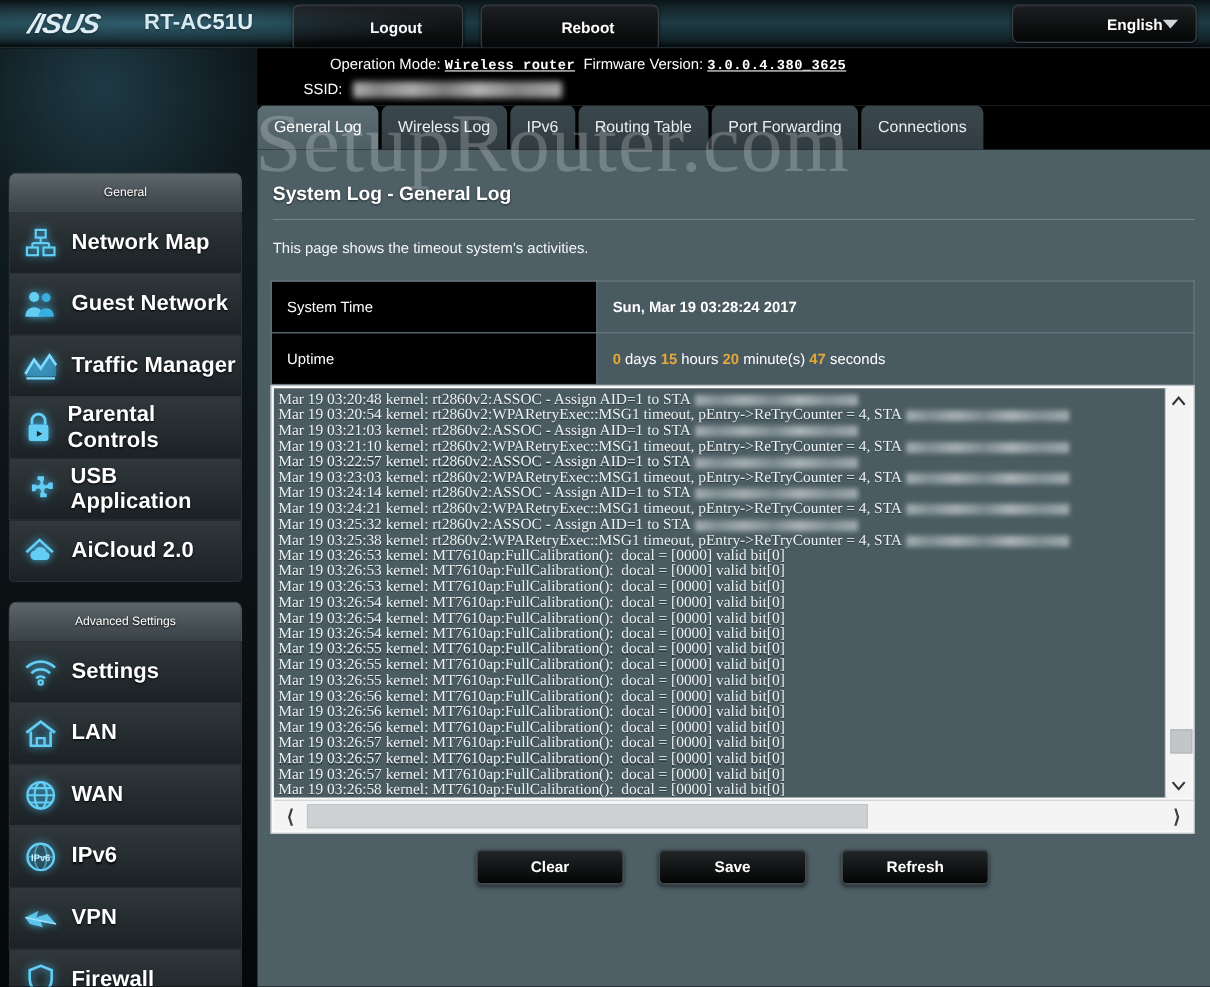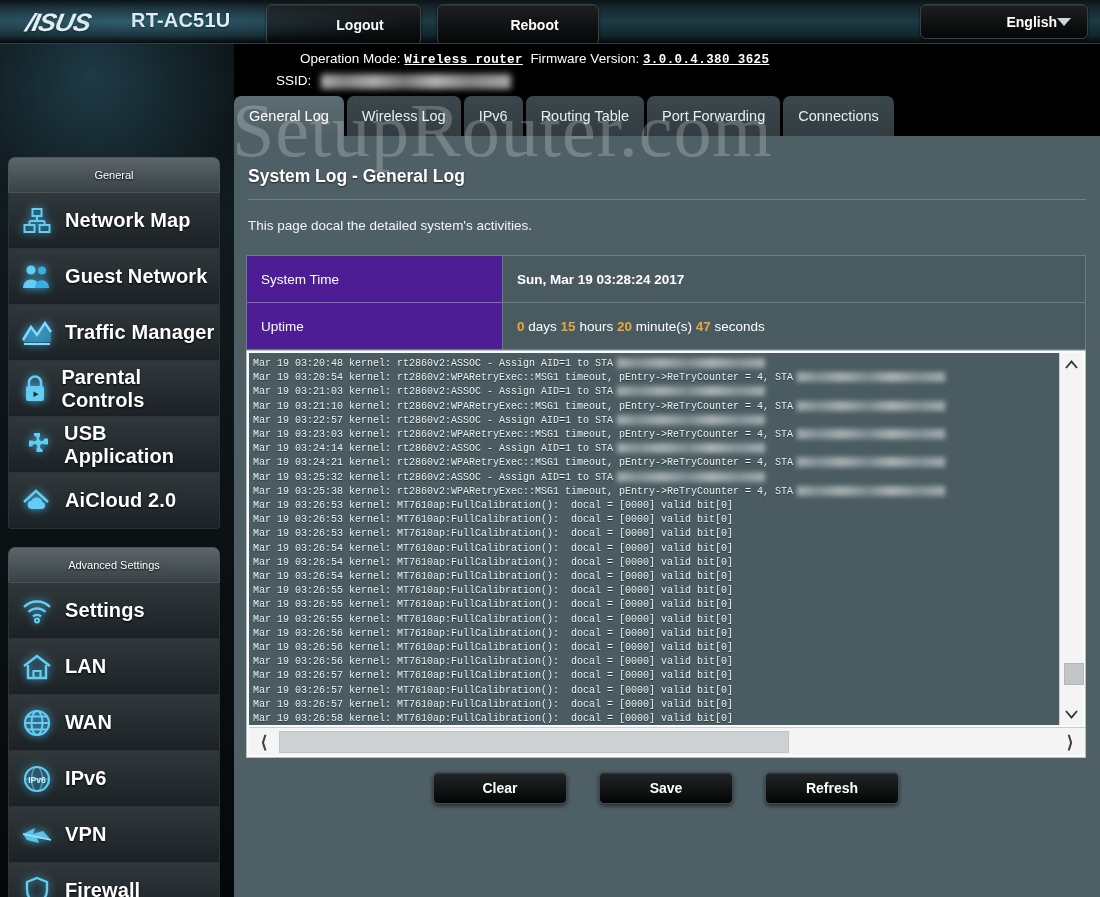--- a/index.html
+++ b/index.html
@@ -147,37 +147,37 @@
   }
   .title-rule { position: absolute; left: 14px; top: 103px; width: 838px; height: 1px; background: rgba(255,255,255,.22); }
   .panel-desc { position: absolute; left: 14px; top: 122px; color: #f2f5f6; font-size: 13.5px; }
 
   
   .itable {
     position: absolute; left: 12px; top: 159px; width: 840px;
     border: 1px solid #6c7c82; border-collapse: collapse;
   }
   .itable td { height: 47px; border: 1px solid #6c7c82; padding: 0 14px; font-size: 13.5px; }
-  .itable td.k { width: 256px; background: #4c1d95; color: #ffffff; }
+  .itable td.k { width: 296px; background: #000000; color: #ffffff; }
   .itable td.v { background: #4a5a61; color: #ffffff; font-weight: bold; }
   .itable td.v.plain { font-weight: normal; }
   .num { color: #e5a93a; font-weight: bold; }
 
   
   .logbox {
     position: absolute; left: 246px; top: 350px; width: 840px; height: 408px;
     background: #fafafa; border: 1px solid #b8bfc2;
   }
   .logtext {
     position: absolute; left: 2px; top: 2px; width: 812px; height: 372px;
     background: #4a5c62; overflow: hidden;
     padding: 4px 0 0 4px;
   }
   .logline {
-    font-family: Liberation Mono, monospace; font-size: 10px; line-height: 14.2px;
+    font-family: Liberation Serif, serif; font-size: 14px; line-height: 14.2px;
     color: #eef3f4; white-space: pre; text-shadow: 0 1px 0 rgba(0,0,0,.45);
   }
   .mac-blur {
     display: inline-block; vertical-align: -2px; width: 148px; height: 10px;
     background: linear-gradient(90deg,#c8cdce,#93a0a4 14%,#c4cacb 30%,#8d9a9e 48%,#cbd0d1 64%,#96a2a6 82%,#c2c8c9);
     filter: blur(2.6px); opacity: .75; margin-left: 4px;
   }
   
   .vscroll {
     position: absolute; right: 2px; top: 2px; width: 24px; height: 372px;
@@ -392,21 +392,21 @@
       <div class="tab">IPv6</div>
       <div class="tab">Routing Table</div>
       <div class="tab">Port Forwarding</div>
       <div class="tab">Connections</div>
     </div>
 
     <div class="watermark">SetupRouter.com</div>
 
     <div class="panel-title">System Log - General Log</div>
     <div class="title-rule"></div>
-    <div class="panel-desc">This page docal the detailed system's activities.</div>
+    <div class="panel-desc">This page shows the timeout system's activities.</div>
 
     <table class="itable">
       <tbody>
           <tr>
         <td class="k">System Time</td>
         <td class="v">Sun, Mar 19 03:28:24 2017</td>
       </tr>
       <tr>
         <td class="k">Uptime</td>
         <td class="v plain">

